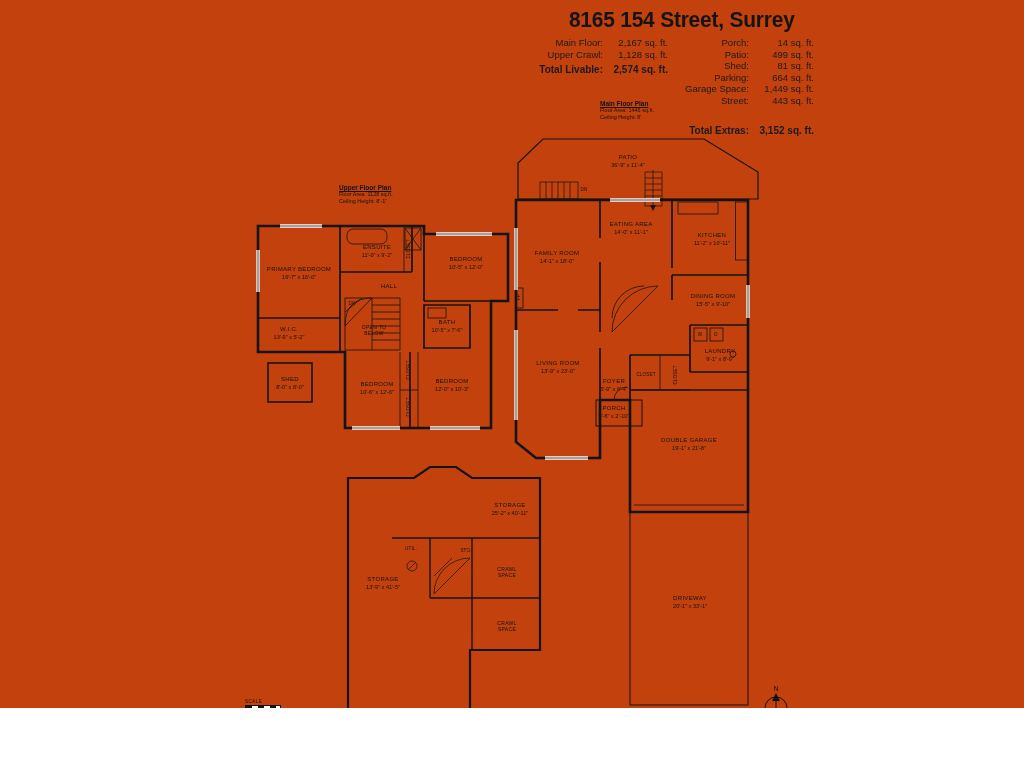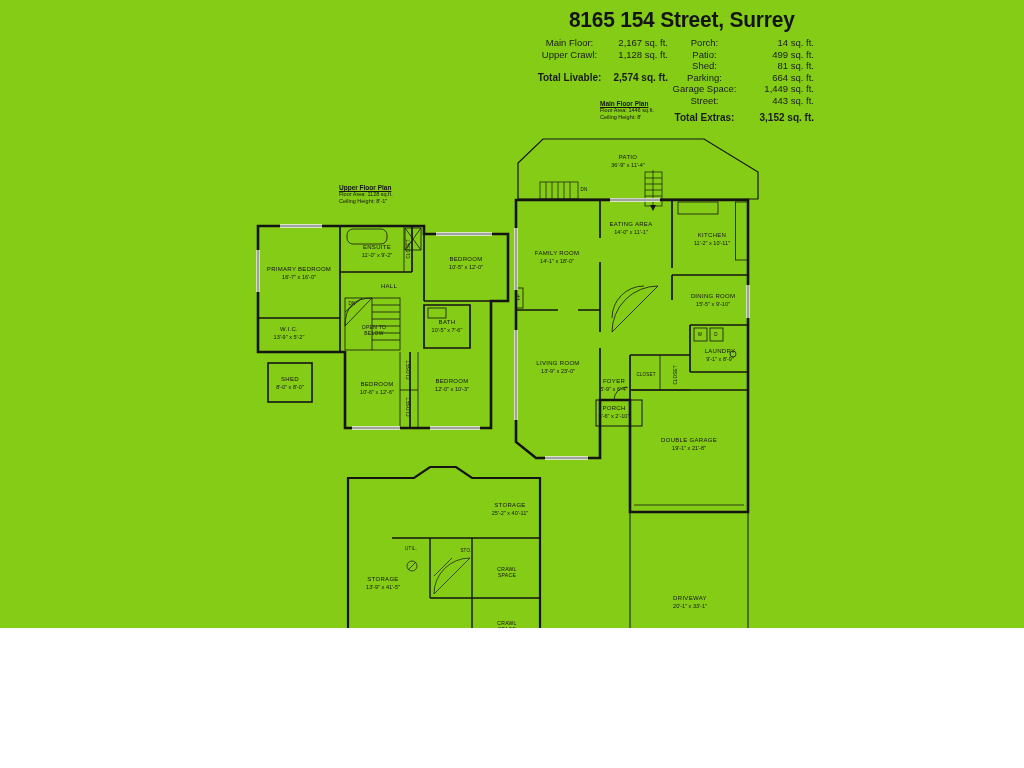--- a/index.html
+++ b/index.html
@@ -1,31 +1,31 @@
 <!DOCTYPE html>
 <html><head>
 <meta charset="utf-8">
 <style>
   *{box-sizing:border-box;margin:0;padding:0}
   html,body{background:#ffffff}
-  .page{position:relative;width:1024px;height:628px;background:#84cc16;
+  .page{position:relative;width:1024px;height:708px;background:#c2410c;
         font-family:"Liberation Sans",sans-serif;color:#141414;overflow:hidden}
   .plan-svg{position:absolute;left:0;top:0}
 
   .title{position:absolute;top:7px;right:229px;font-size:22px;font-weight:800;
          letter-spacing:-0.2px;transform:scaleX(0.95);transform-origin:100% 0;white-space:nowrap}
 
   .stats{position:absolute;font-size:9.5px;line-height:11.5px;color:#1b1b1b}
   .stats .row{display:flex}
-  .stats .lbl{flex:1;text-align:center;padding-right:7px}
+  .stats .lbl{flex:1;text-align:right;padding-right:7px}
   .stats .val{width:58px;text-align:right}
-  .stats .total{font-weight:bold;font-size:10px;margin-top:12px}
+  .stats .total{font-weight:bold;font-size:10px;margin-top:4px}
   .stats-livable{top:37px;right:356px;width:132px}
   .stats-extras{top:37px;right:210px;width:154px}
-  .stats-extras .total{margin-top:6px}
+  .stats-extras .total{margin-top:19px}
 
   .caption{position:absolute;font-size:5.5px;line-height:7px}
   .caption .cap-title{font-weight:bold;font-size:6.5px;text-decoration:underline}
 
   .room-label{position:absolute;transform:translate(-50%,-50%);text-align:center;
               line-height:1.25;white-space:nowrap}
   .room-name{font-size:6px;letter-spacing:0.3px}
   .room-dims{font-size:5.5px}
   .wrap{white-space:normal}
   .sm{font-size:4.5px;letter-spacing:0.2px}

